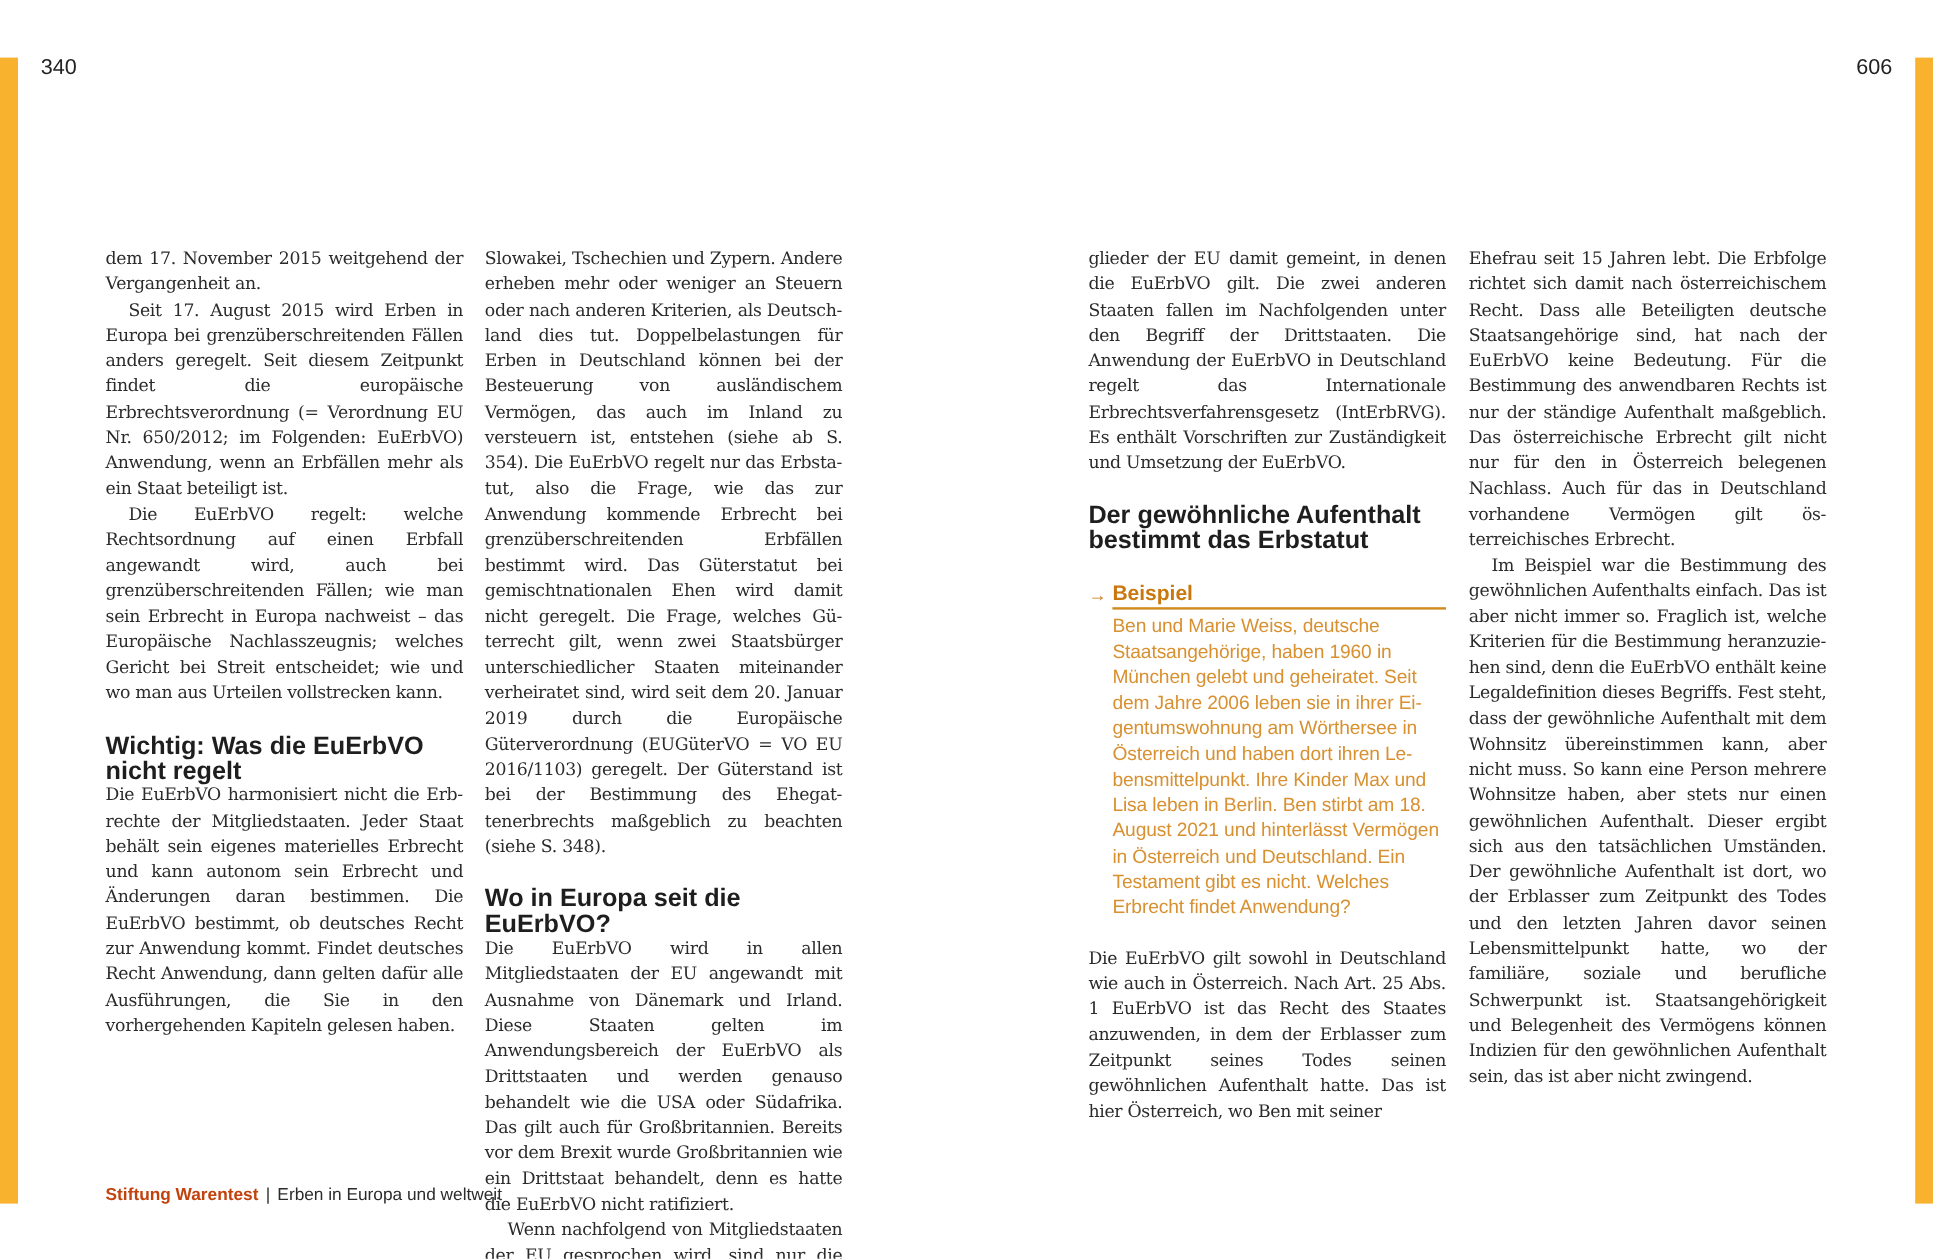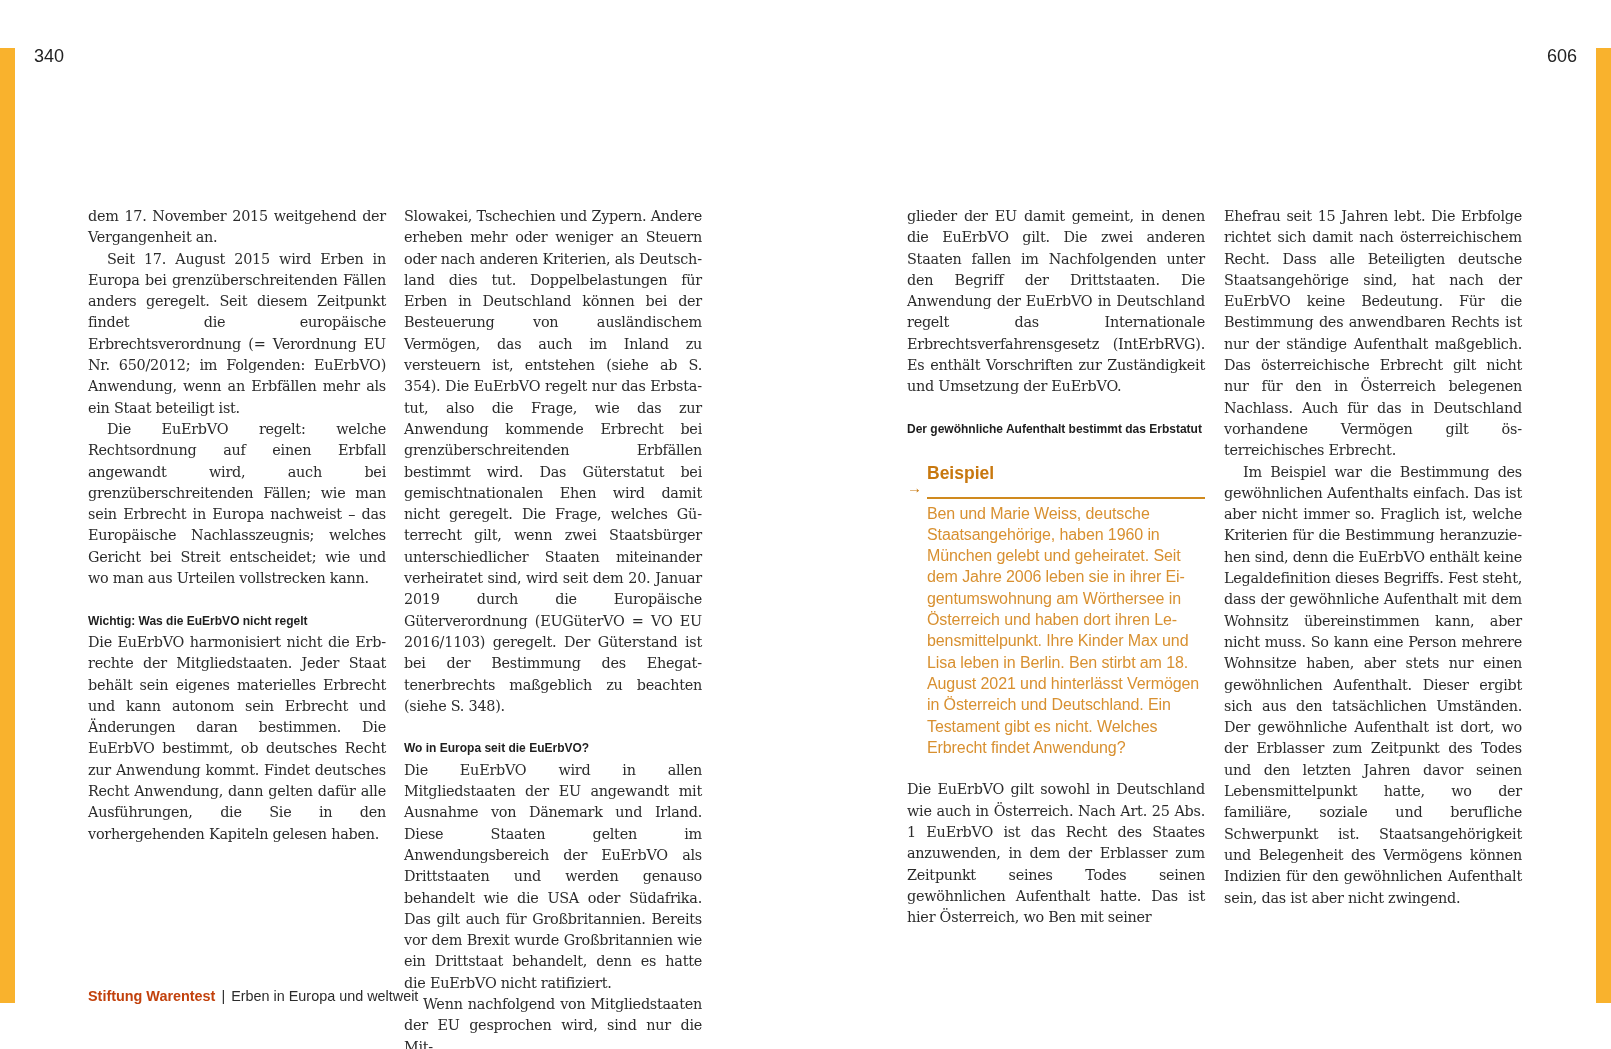--- a/index.html
+++ b/index.html
@@ -58,21 +58,21 @@
     .column p.indent {
       text-indent: 19px;
     }
     .column p.last-justify {
       text-align-last: justify;
     }
 
     .section-heading {
       font-family: "Liberation Sans", sans-serif;
       font-weight: bold;
-      font-size: 12px;
+      font-size: 21px;
       line-height: 21.3px;
       color: #1e1e1e;
       margin: 21.3px 0 0 0;
       text-align: left;
       letter-spacing: 0;
     }
 
     .example-box {
       margin: 21.3px 0 21.3px 0;
       position: relative;
@@ -89,21 +89,21 @@
     }
     .example-arrow {
       width: 20px;
       font-size: 15px;
       line-height: 22px;
       color: #c8780e;
     }
     .example-title {
       flex: 1;
       border-bottom: 2px solid #d08a1e;
-      padding-bottom: 13px;
+      padding-bottom: 1px;
     }
     .example-body {
       margin-left: 20px;
       margin-top: 4px;
       font-family: "Liberation Sans", sans-serif;
       font-size: 16px;
       line-height: 21.3px;
       color: #d89030;
       text-align: left;
       letter-spacing: -0.1px;

